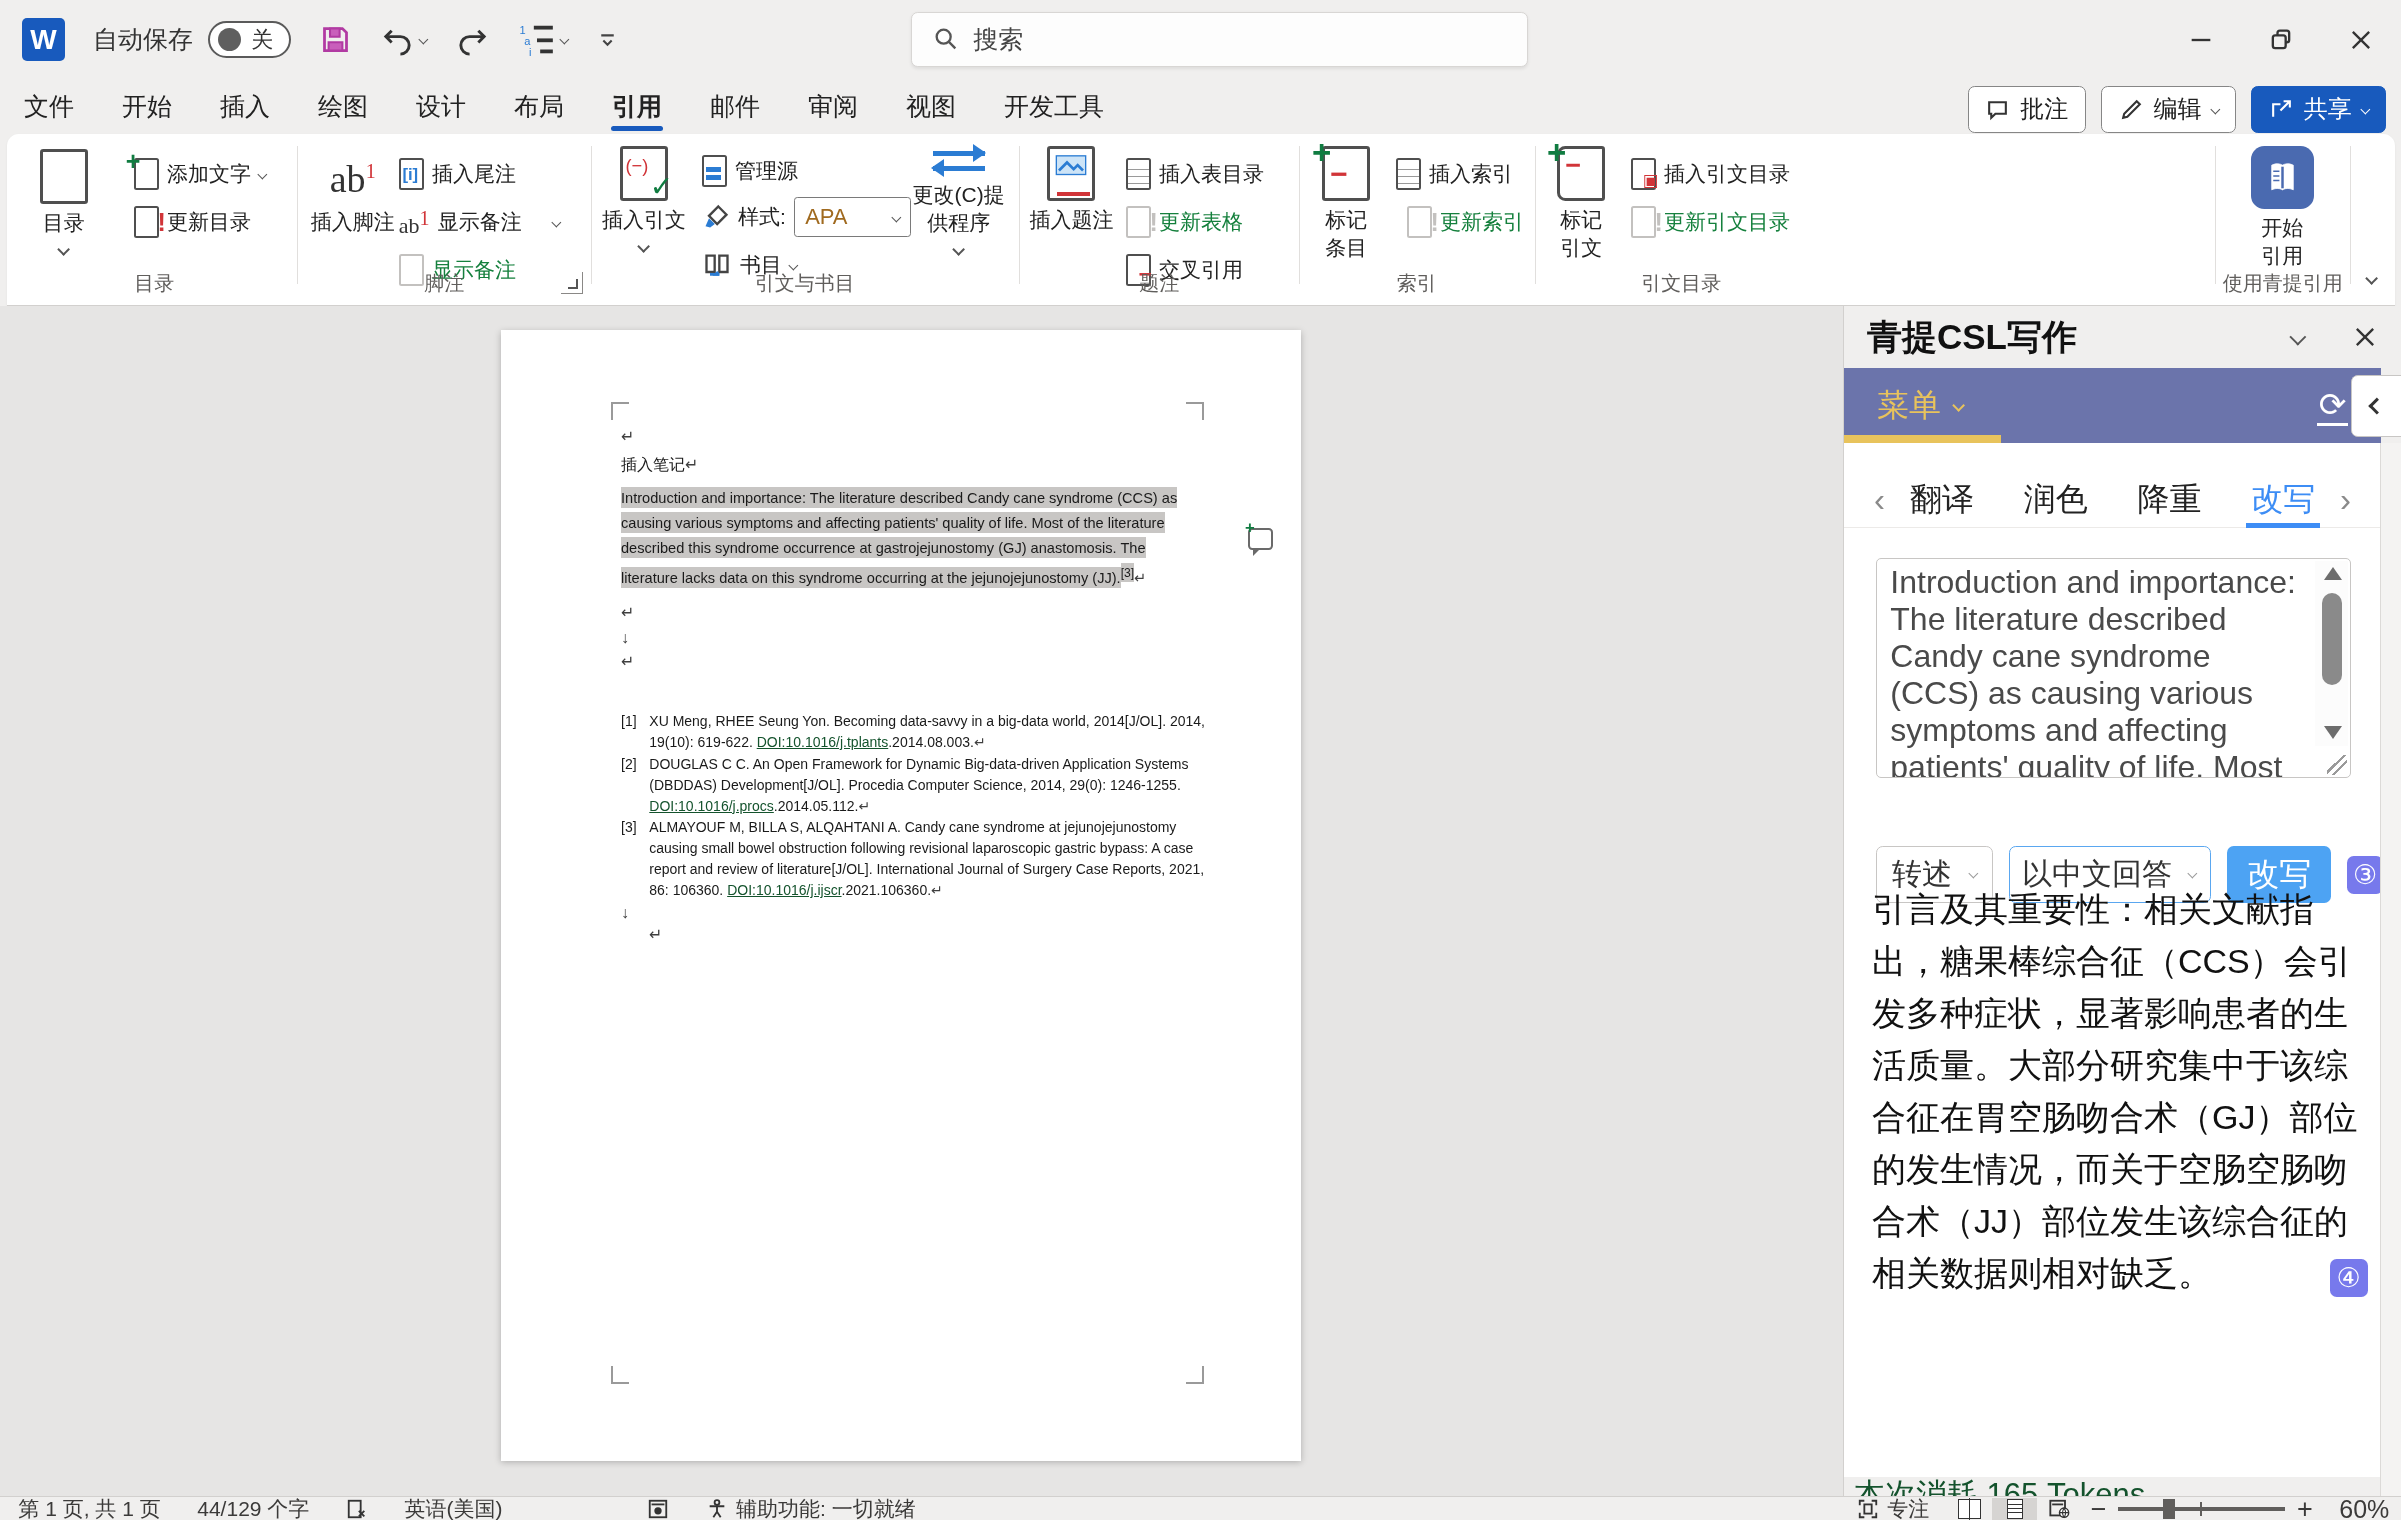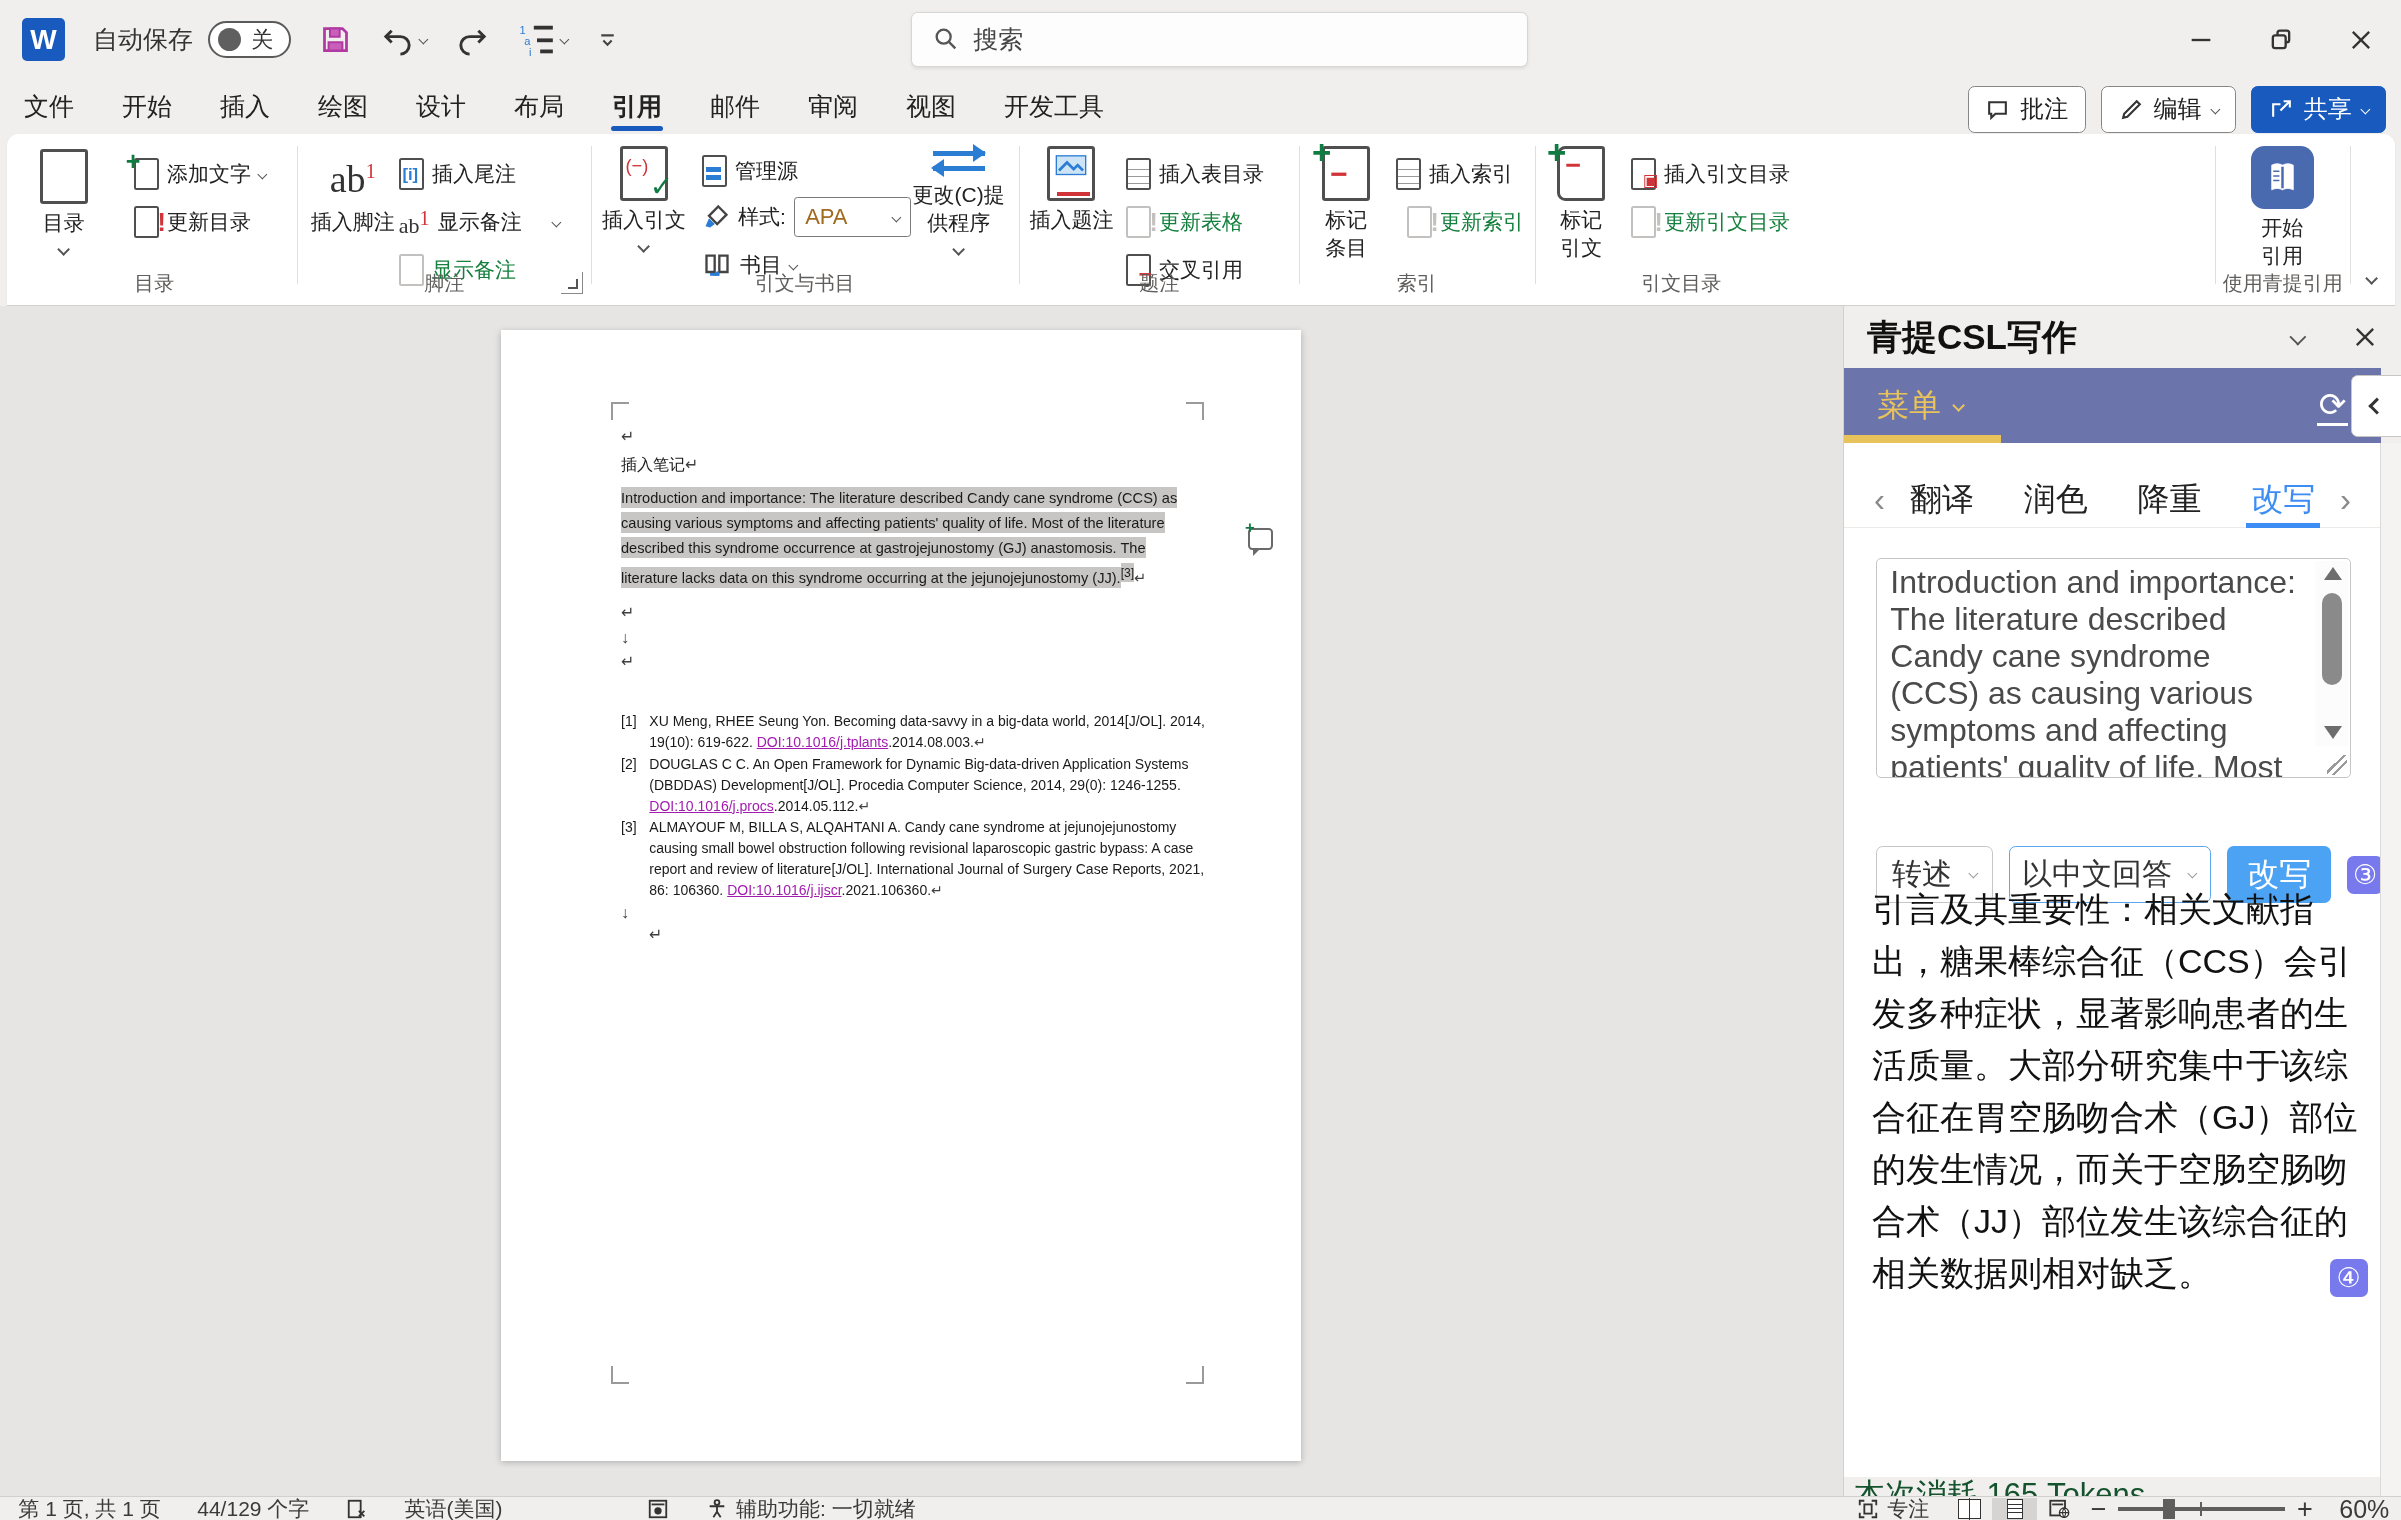--- a/index.html
+++ b/index.html
@@ -74,21 +74,21 @@
   .cm-br { left:685px; top:1036px; border-right:2.5px solid #9a9a9a; border-bottom:2.5px solid #9a9a9a; }
   .doccontent { position:absolute; left:120px; top:93px; width:584px; font-size:16px; color:#1a1a1a; }
   .docline { line-height:28px; }
   .docline sup { font-size:10px; }
   .mark { color:#3f3f3f; }
   .para-en { font-size:14.6px; line-height:25px; margin-top:6.7px; }
   .hl { background:#c8c6c4; padding:2.5px 0; box-decoration-break:clone; -webkit-box-decoration-break:clone; }
   .refs { margin-top:37px; font-size:14px; line-height:21px; }
   .refrow { display:flex; gap:10px; margin-bottom:0.8px; }
   .refnum { flex:none; width:18.3px; }
-  .doclink { color:#a21caf; text-decoration:underline; }
+  .doclink { color:#14532d; text-decoration:underline; }
   .comment-ind { position:absolute; left:747px; top:198px; width:25px; height:22px; border:2.5px solid #6a6a6a; border-radius:4.2px; background:#fff; }
   .comment-ind::before { content:"+"; position:absolute; left:-5px; top:-11.7px; color:#107c41; font-size:16.7px; font-weight:bold; }
   .comment-ind::after { content:""; position:absolute; left:3.3px; bottom:-7.5px; border-left:6.7px solid #6a6a6a; border-bottom:6.7px solid transparent; }
 
   
   .sidepanel { position:absolute; left:1843px; top:306px; width:559px; height:1190px; background:#f0efee; border-left:1.7px solid #d2d0ce; }
   .panel-head { position:absolute; left:0; top:0; width:100%; height:62px; display:flex; align-items:center; padding:0 23px; }
   .panel-title { font-size:35px; font-weight:bold; color:#111; }
   .panel-head-icons { margin-left:auto; display:flex; gap:47px; align-items:center; }
   .menubar { position:absolute; left:0; top:62px; width:537px; height:75px; background:#6b74ab; display:flex; align-items:center; padding:0 33px; }

